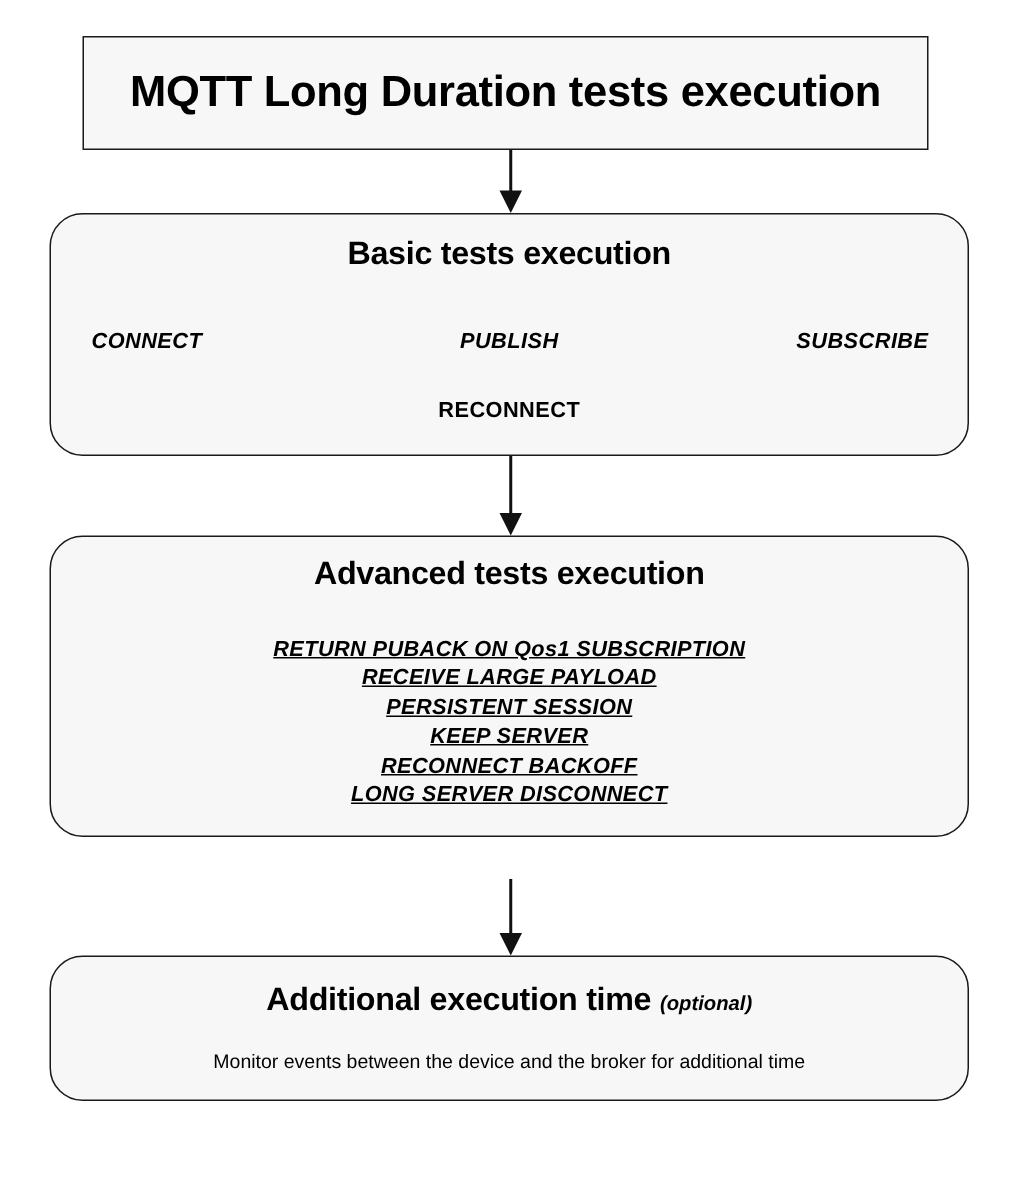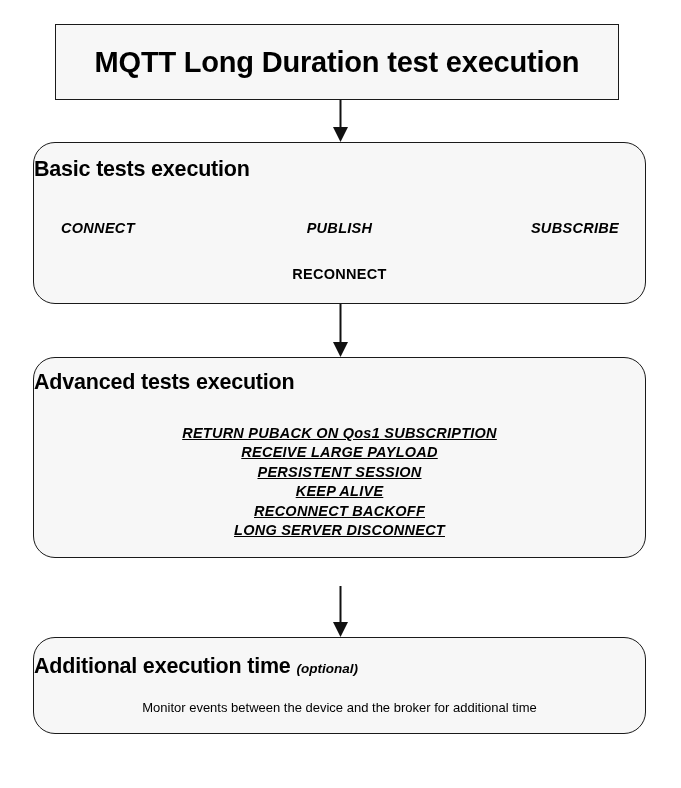--- a/index.html
+++ b/index.html
@@ -50,20 +50,21 @@
     text-align: center;
     font-size: 29px;
     font-weight: bold;
     letter-spacing: -0.2px;
     line-height: 1.05;
   }
 
   .node-heading {
     position: absolute;
     left: 0; right: 0;
+    text-align: center;
     font-size: 21.5px;
     font-weight: bold;
     letter-spacing: -0.2px;
     line-height: 1.1;
   }
   #heading-basic      { top: 15px; }
   #heading-advanced   { top: 13px; }
   #heading-additional { top: 17px; }
 
   .optional-tag {
@@ -141,21 +142,21 @@
     pointer-events: none;
   }
   .arrow svg { display: block; overflow: visible; }
 </style>
 </head>
 <body>
 
 <div class="diagram">
 
   <div class="node rect" id="node-title">
-    <div class="title-text">MQTT Long Duration test execution</div>
+    <div class="title-text">MQTT Long Duration tests execution</div>
   </div>
 
   <div class="arrow" style="top:100px;">
     <svg width="681" height="42" viewBox="0 0 681 42">
       <line x1="340.5" y1="0" x2="340.5" y2="31" stroke="#111" stroke-width="2"></line>
       <polygon points="340.5,42 333,27 348,27" fill="#111"></polygon>
     </svg>
   </div>
 
   <div class="node rounded" id="node-basic">
@@ -177,21 +178,21 @@
     </svg>
   </div>
 
   <div class="node rounded" id="node-advanced">
     <div class="node-heading" id="heading-advanced">Advanced tests execution</div>
 
     <ul class="adv-list">
       <li>RETURN PUBACK ON Qos1 SUBSCRIPTION</li>
       <li>RECEIVE LARGE PAYLOAD</li>
       <li>PERSISTENT SESSION</li>
-      <li>KEEP ALIVE</li>
+      <li>KEEP SERVER</li>
       <li>RECONNECT BACKOFF</li>
       <li>LONG SERVER DISCONNECT</li>
     </ul>
   </div>
 
   <div class="arrow" style="top:586px;">
     <svg width="681" height="51" viewBox="0 0 681 51">
       <line x1="340.5" y1="0" x2="340.5" y2="40" stroke="#111" stroke-width="2"></line>
       <polygon points="340.5,51 333,36 348,36" fill="#111"></polygon>
     </svg>

